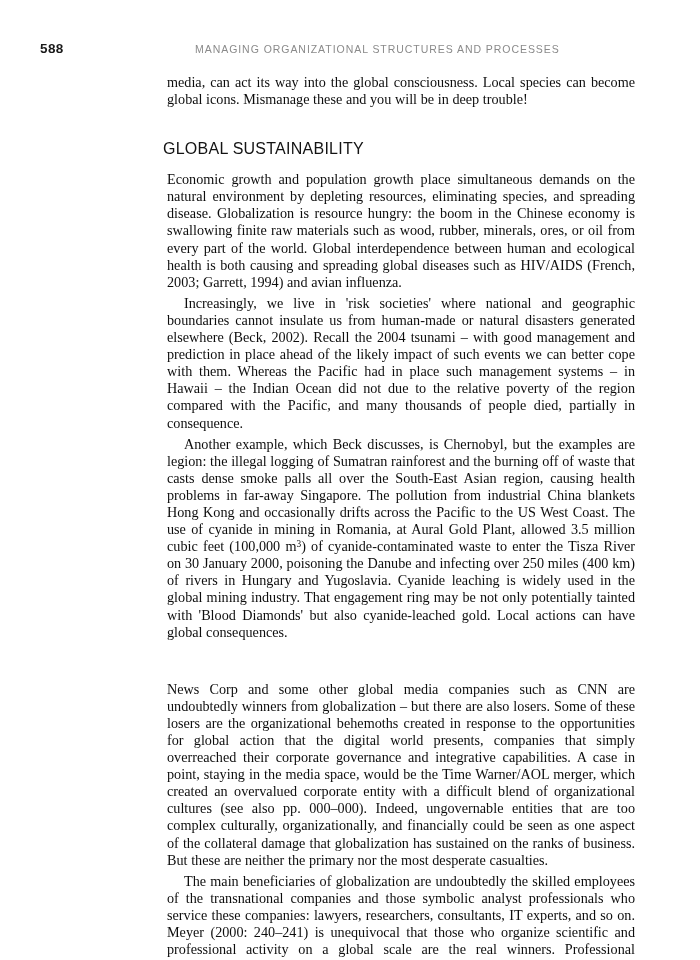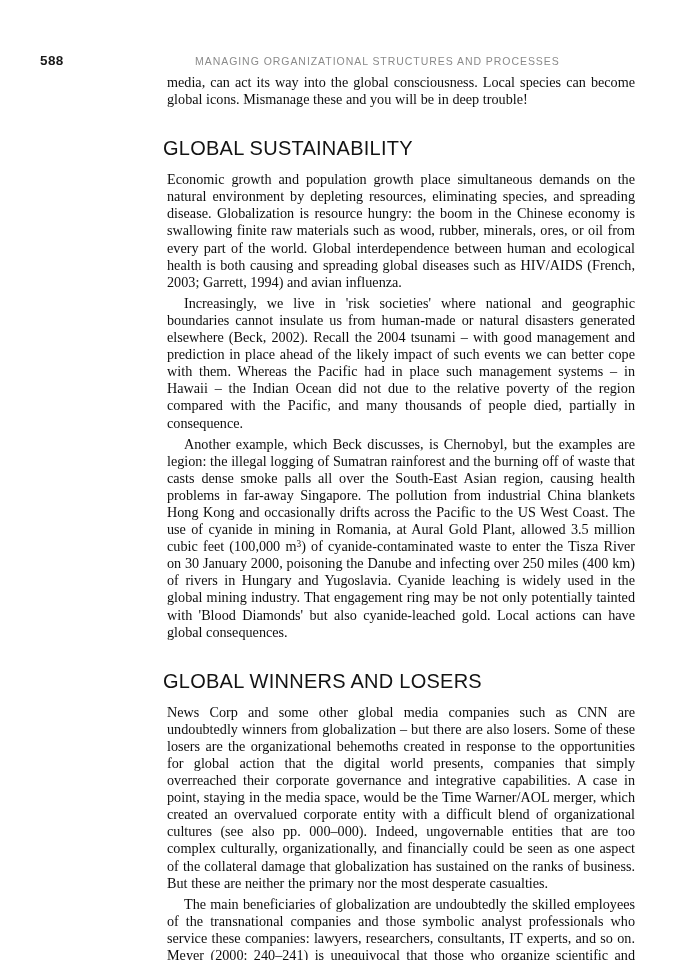--- a/index.html
+++ b/index.html
@@ -16,21 +16,20 @@
     font-family: "Liberation Serif", "DejaVu Serif", serif;
   }
 
   
   .running-head-row {
     position: absolute;
     top: 41px;
     left: 0;
     width: 700px;
     height: 20px;
-    margin-top: 12px;
   }
   .folio {
     position: absolute;
     left: 40px;
     top: 0;
     font-family: "Liberation Sans", "DejaVu Sans", sans-serif;
     font-weight: bold;
     font-size: 13.5px;
     letter-spacing: 0.4px;
     color: #1a1a1a;
@@ -69,21 +68,21 @@
     hyphens: none;
   }
   p.body.indent {
     text-indent: 17px;
   }
 
   h2.section {
     margin: 0;
     font-family: "Liberation Sans", "DejaVu Sans", sans-serif;
     font-weight: normal;
-    font-size: 20px;
+    font-size: 16px;
     letter-spacing: 0.25px;
     color: #131313;
     line-height: 23px;
   }
 
   
   .sp-before-h { height: 25px; }
   .sp-after-h  { height: 7px; }
 
   sup.cubic {
@@ -113,21 +112,20 @@
     <div class="sp-after-h"></div>
 
     <p class="body">Economic growth and population growth place simultaneous demands on the natural environment by depleting resources, eliminating species, and spreading disease. Globalization is resource hungry: the boom in the Chinese economy is swallowing finite raw materials such as wood, rubber, minerals, ores, or oil from every part of the world. Global interdependence between human and ecological health is both causing and spreading global diseases such as HIV/AIDS (French, 2003; Garrett, 1994) and avian influenza.</p>
 
     <p class="body indent">Increasingly, we live in 'risk societies' where national and geographic boundaries cannot insulate us from human-made or natural disasters generated elsewhere (Beck, 2002). Recall the 2004 tsunami – with good management and prediction in place ahead of the likely impact of such events we can better cope with them. Whereas the Pacific had in place such management systems – in Hawaii – the Indian Ocean did not due to the relative poverty of the region compared with the Pacific, and many thousands of people died, partially in consequence.</p>
 
     <p class="body indent"><span>Another example, which Beck discusses, is Chernobyl, but the examples are legion: the illegal logging of Sumatran rainforest and the burning off of waste that casts dense smoke palls all over the South-East Asian region, causing health problems in far-away Singapore. The pollution from industrial China blankets Hong Kong and occasionally drifts across the Pacific to the US West Coast. The use of cyanide in mining in Romania, at Aural Gold Plant, allowed 3.5 million cubic feet (100,000 m</span><sup class="cubic">3</sup><span>) of cyanide-contaminated waste to enter the Tisza River on 30 January 2000, poisoning the Danube and infecting over 250 miles (400 km) of rivers in Hungary and Yugoslavia. Cyanide leaching is widely used in the global mining industry. That engagement ring may be not only potentially tainted with 'Blood Diamonds' but also cyanide-leached gold. Local actions can have global consequences.</span></p>
 
     <div class="sp-before-h"></div>
 
-    <h2 class="section">GLOBAL WINNERS AND LOSERS</h2>
 
     <div class="sp-after-h"></div>
 
     <p class="body">News Corp and some other global media companies such as CNN are undoubtedly winners from globalization – but there are also losers. Some of these losers are the organizational behemoths created in response to the opportunities for global action that the digital world presents, companies that simply overreached their corporate governance and integrative capabilities. A case in point, staying in the media space, would be the Time Warner/AOL merger, which created an overvalued corporate entity with a difficult blend of organizational cultures (see also pp. 000–000). Indeed, ungovernable entities that are too complex culturally, organizationally, and financially could be seen as one aspect of the collateral damage that globalization has sustained on the ranks of business. But these are neither the primary nor the most desperate casualties.</p>
 
     <p class="body indent">The main beneficiaries of globalization are undoubtedly the skilled employees of the transnational companies and those symbolic analyst professionals who service these companies: lawyers, researchers, consultants, IT experts, and so on. Meyer (2000: 240–241) is unequivocal that those who organize scientific and professional activity on a global scale are the real winners. Professional associations represent such people; international knowledge businesses, universities, and research laboratories employ such people, as do international governmental</p>
 
   </div>
 </div>
 

